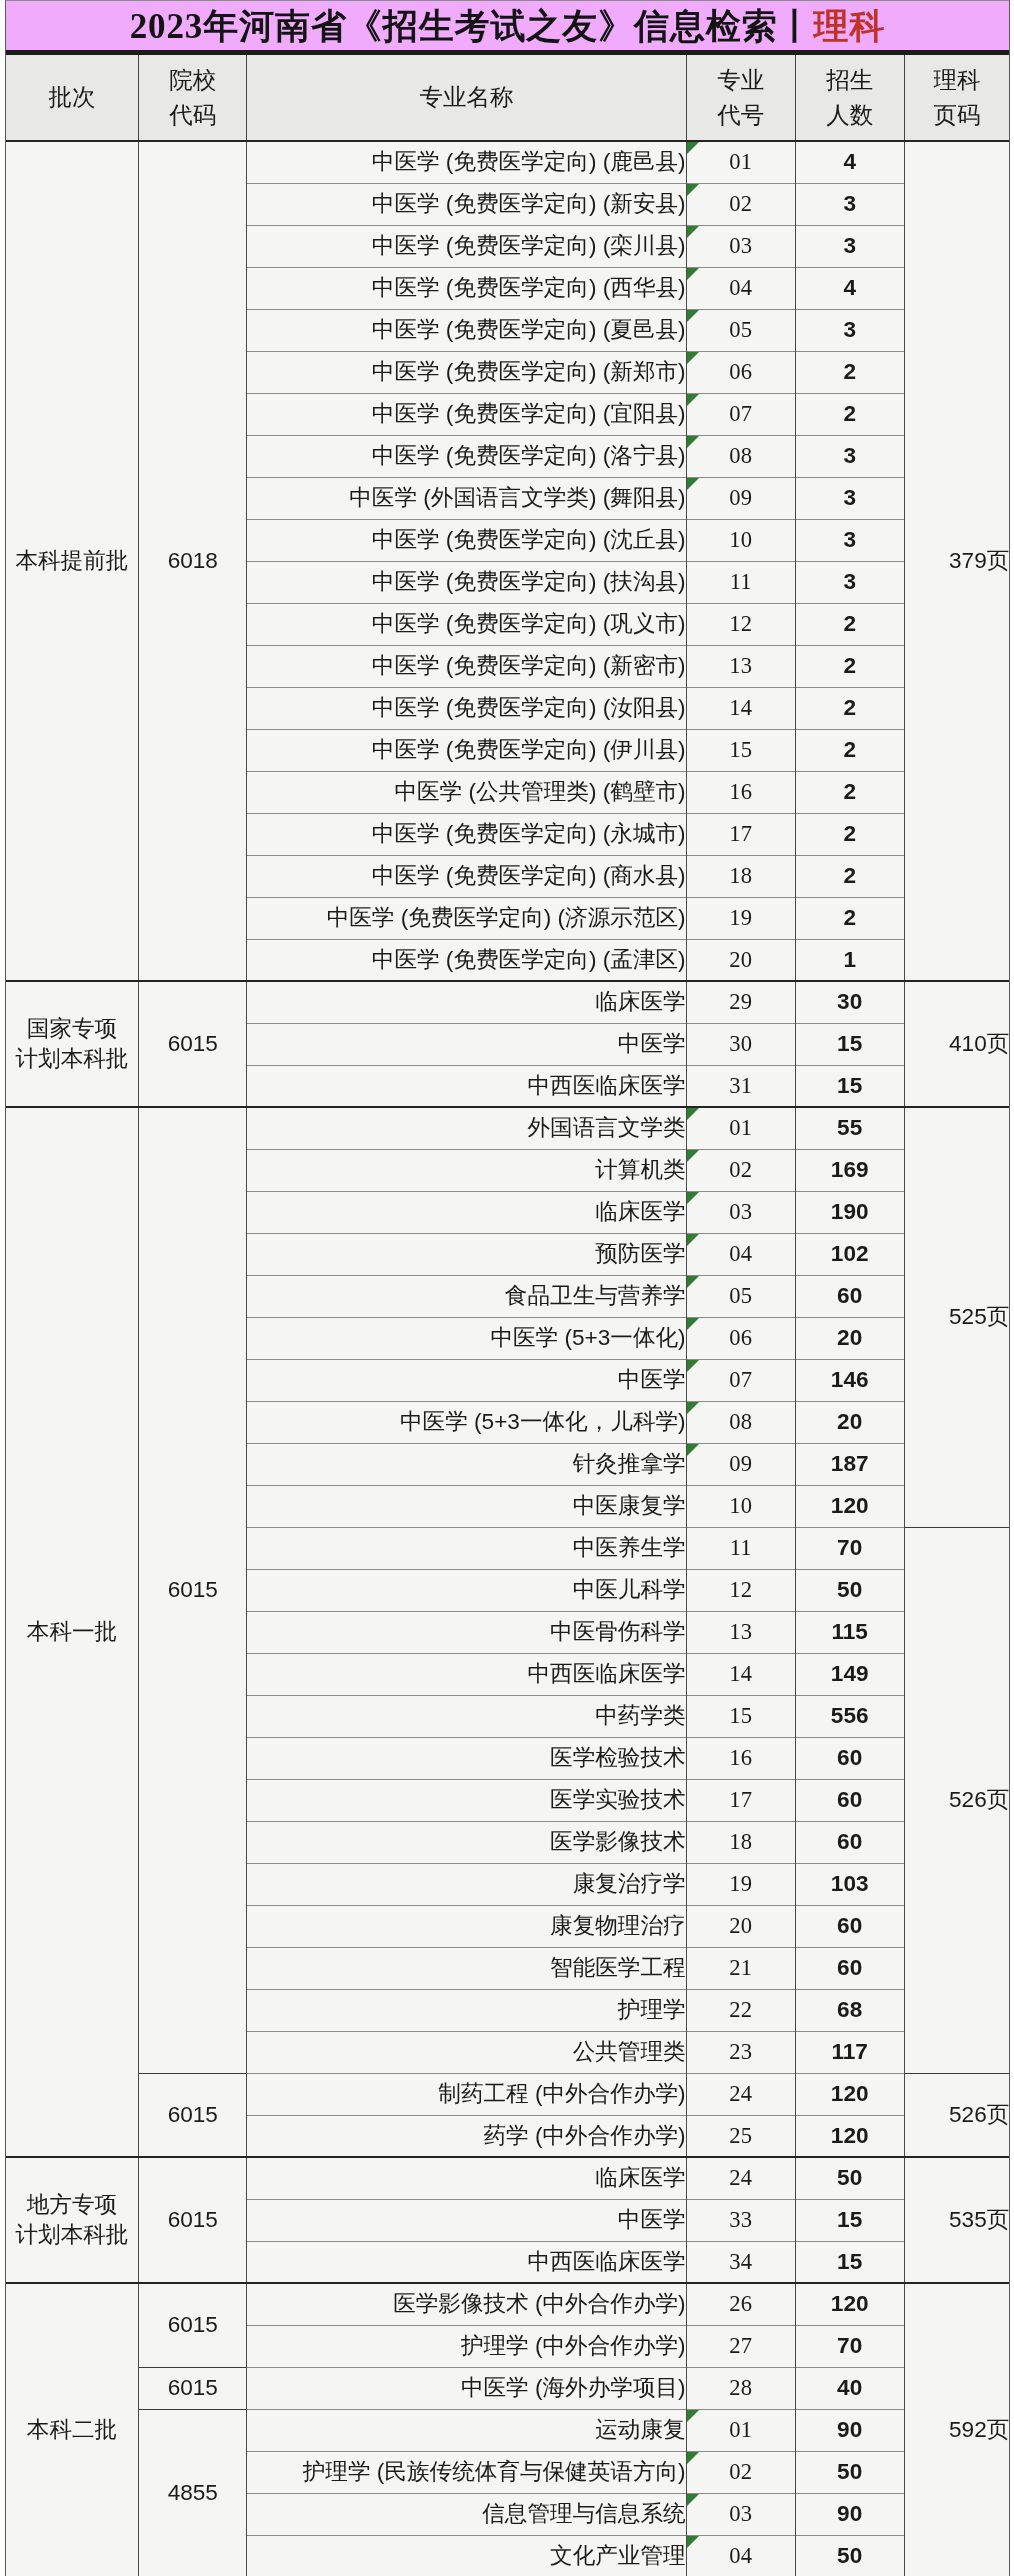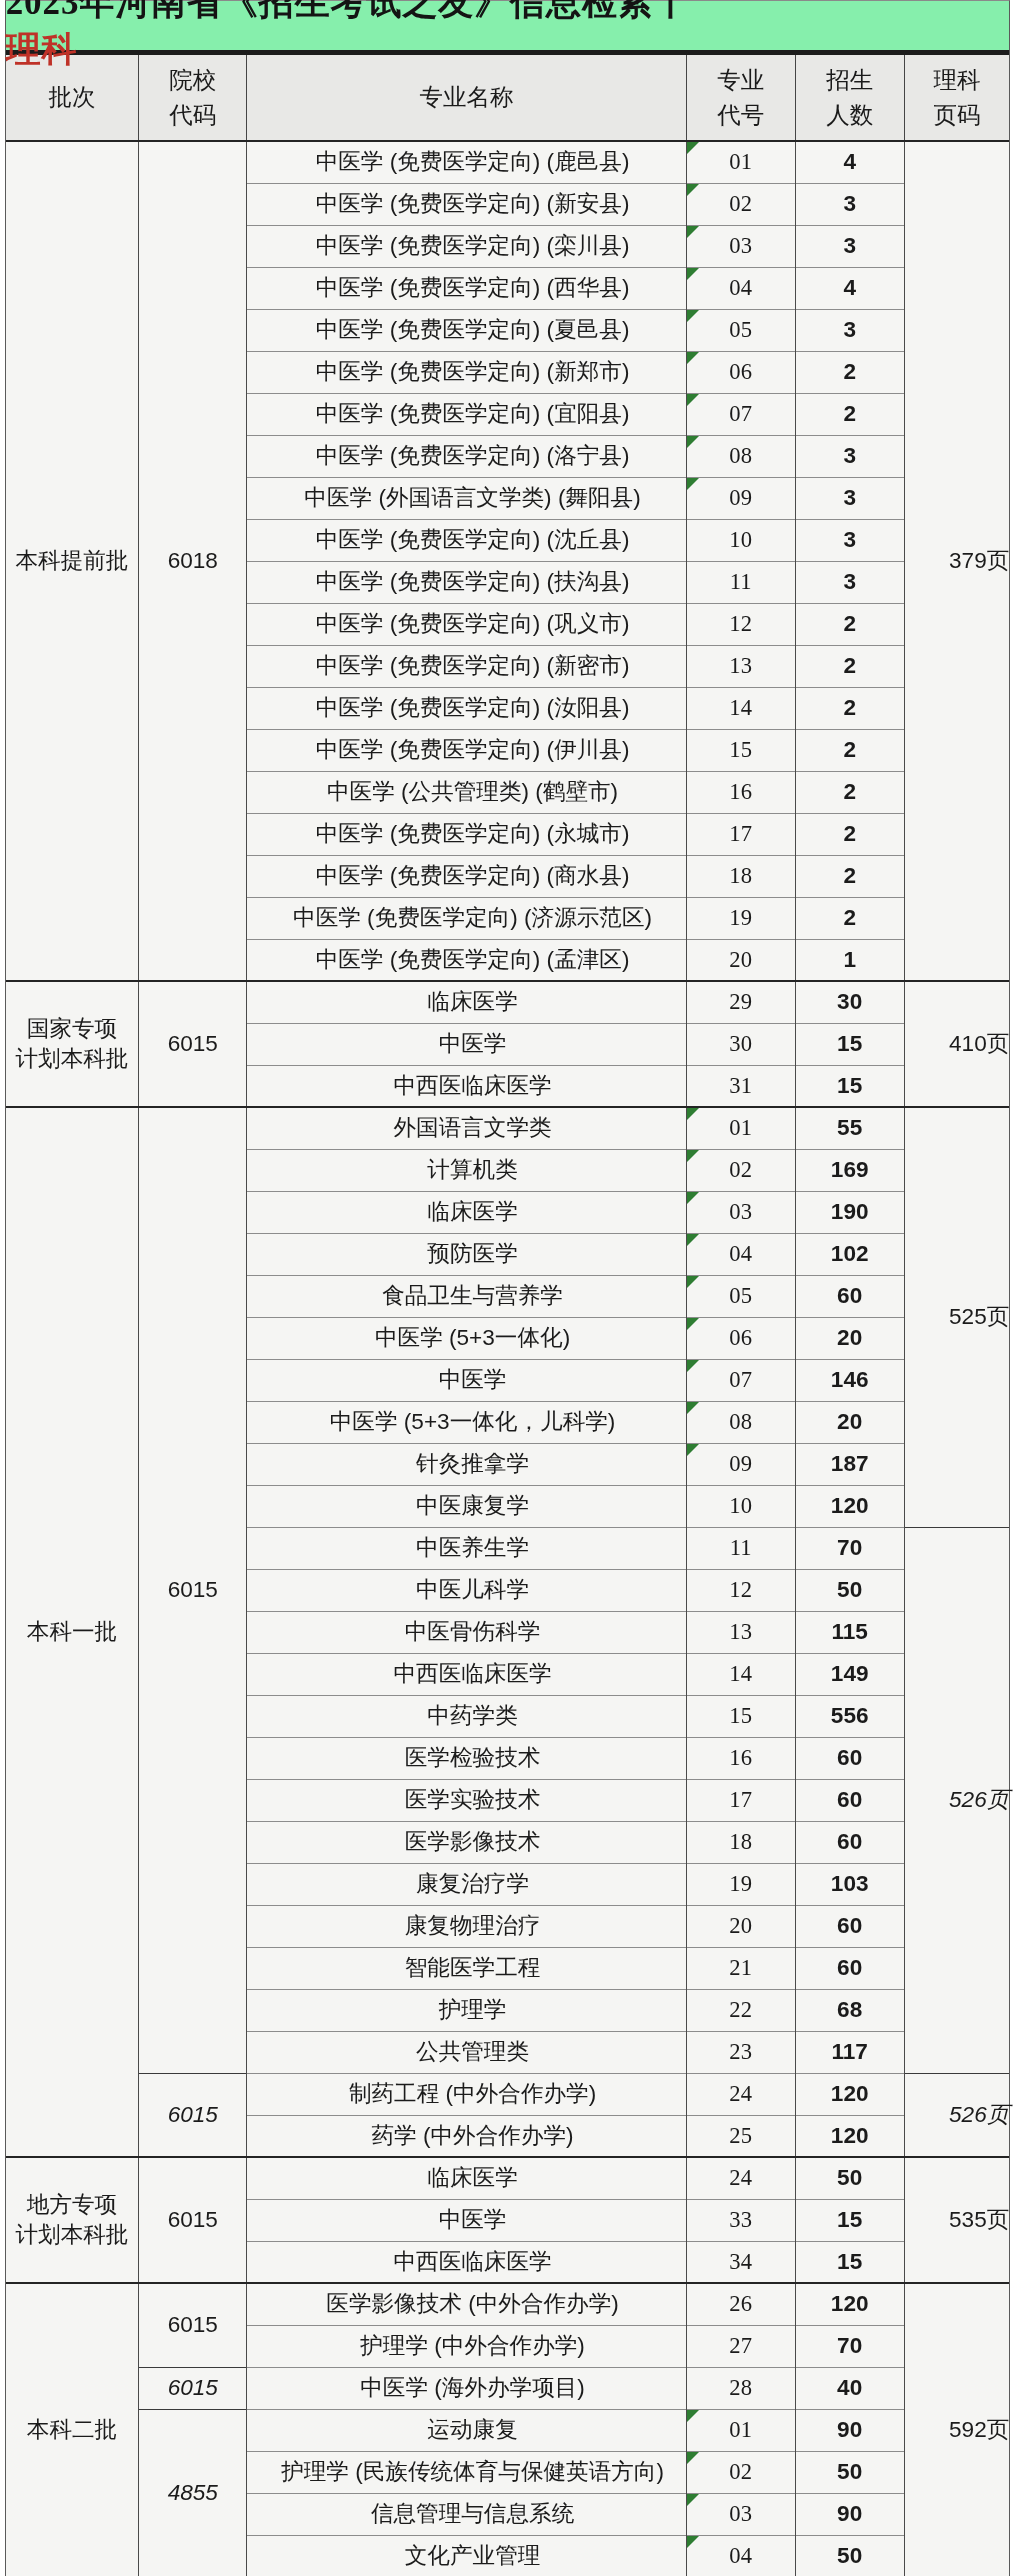--- a/index.html
+++ b/index.html
@@ -11,32 +11,31 @@
   .sheet {
     margin: 0 4.7px;
     border-left: 1.9px solid #5a5a5a;
     border-right: 1.9px solid #5a5a5a;
     border-top: 1.9px solid #8a8a8a;
     border-bottom: 3.8px solid #242424;
     background: #f5f5f3;
   }
   .title-bar {
     height: 49px;
-    background: #86efac;
+    background: #f0abfc;
     border-bottom: 5.6px solid #1c1c1c;
     display: flex;
-    align-items: flex-start;
+    align-items: flex-end;
     justify-content: center;
     font-family: "Liberation Serif", "DejaVu Serif", serif;
     font-weight: bold;
     font-size: 35px;
     color: #141414;
     letter-spacing: 0.9px;
     white-space: nowrap;
-    flex-direction: column;
   }
   .title-red { color: #bf3228; }
   table {
     border-collapse: collapse;
     table-layout: fixed;
     width: 100%;
     background: #0c4a6e;
     color: #1b1b1b;
   }
   thead tr { height: 86px; }
@@ -61,36 +60,36 @@
     vertical-align: middle;
     padding: 0;
     border-top: 0.9px solid #8c8c8c;
     border-right: 1.9px solid #4a4a4a;
     white-space: pre-line;
     line-height: 1.35;
     background: #f5f5f3;
   }
   td.page { border-right: none; text-align: right; }
   td.name {
-    text-align: center;
+    text-align: right;
     padding-left: 12.2px;
     white-space: nowrap;
     overflow: hidden;
   }
   td.count { font-weight: bold; }
   td.num { position: relative; font-family: Liberation Serif, serif; }
   .tri {
     position: absolute;
     top: 0; left: 0;
     width: 0; height: 0;
     border-top: 12.2px solid #2e7d32;
     border-right: 12.2px solid transparent;
   }
   tr.section-start td { border-top: 2.8px solid #242424; }
-  td.block-start { border-top: 1.9px solid #3a3a3a; font-style: italic; }
+  td.block-start { border-top: 1.9px solid #3a3a3a; }
 </style>
 </head>
 <body>
 
 <div class="sheet">
   <div class="title-bar">
     <span>2023年河南省《招生考试之友》信息检索丨</span>
       <span class="title-red">理科</span>
   </div>
   <table>

